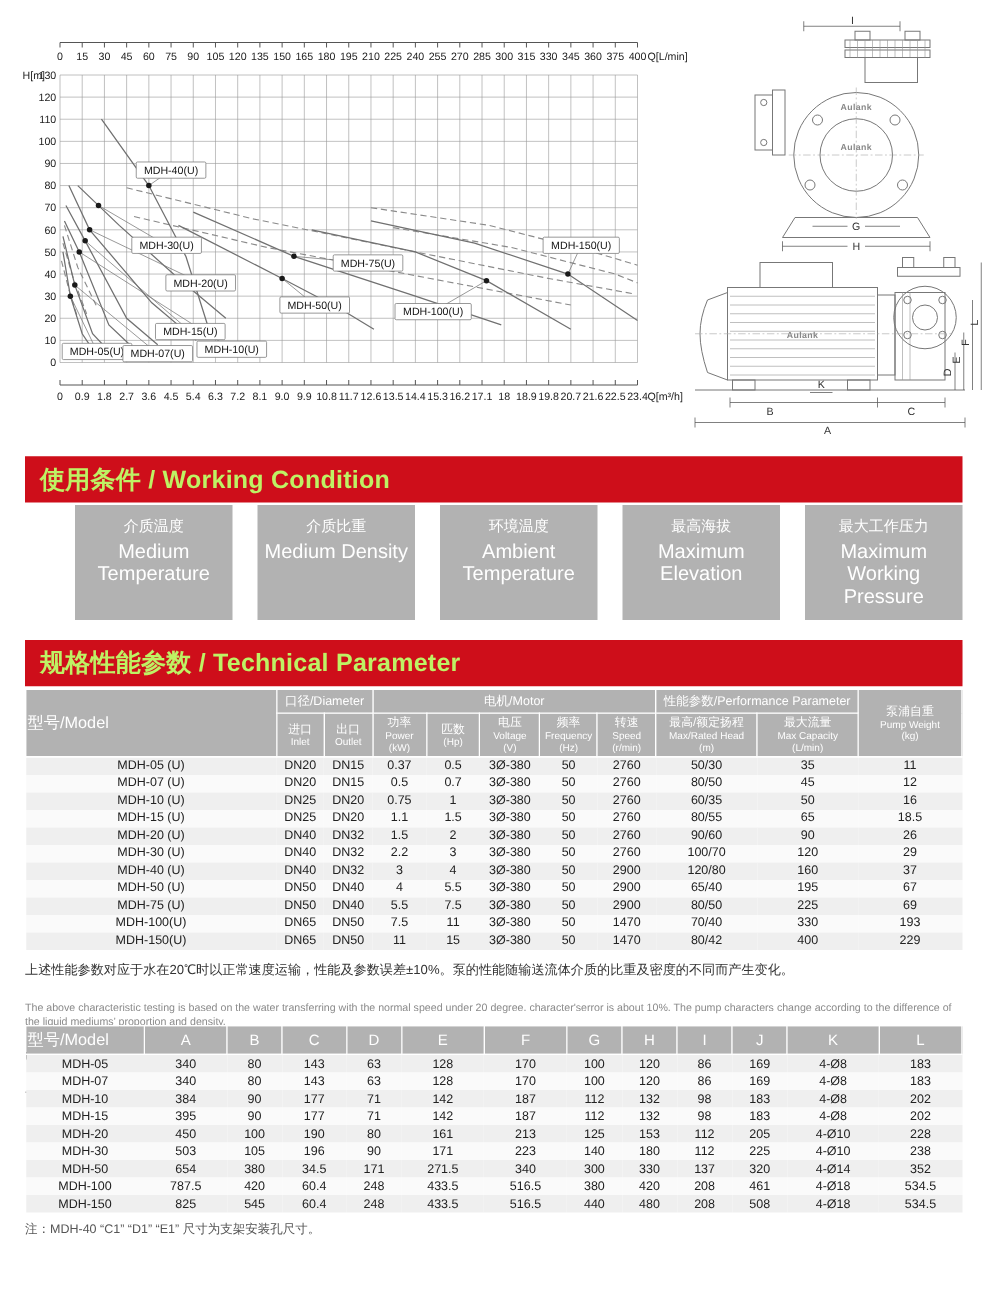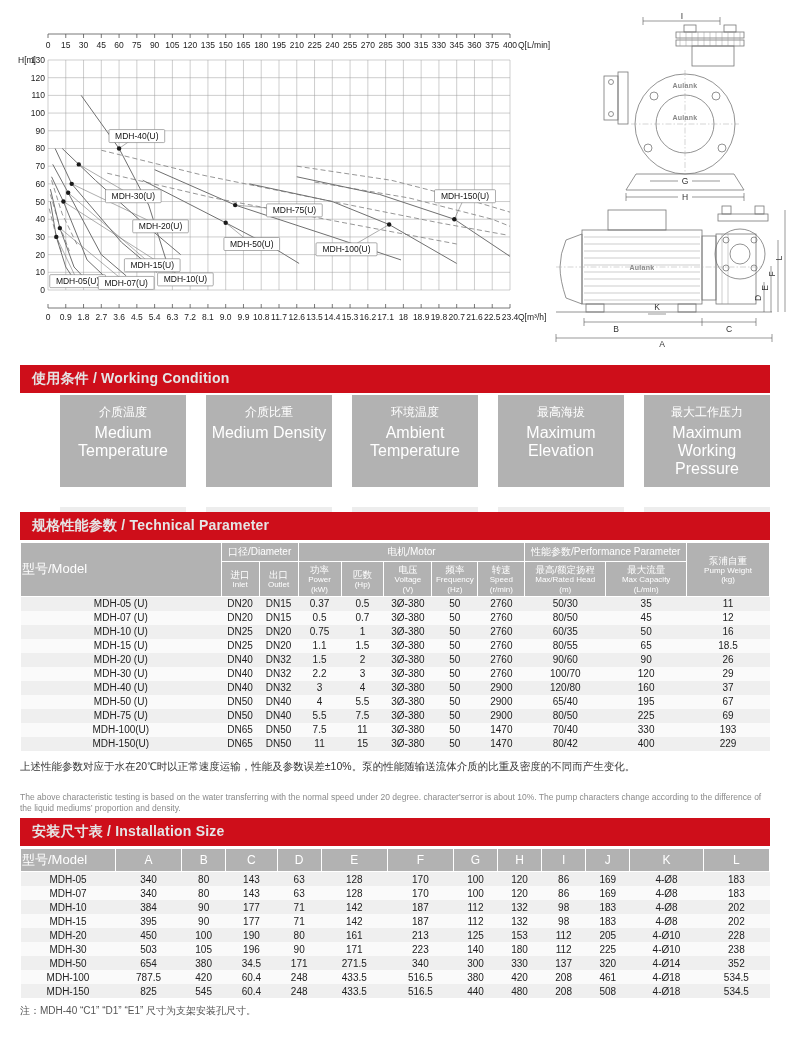--- a/index.html
+++ b/index.html
@@ -1,19 +1,19 @@
 <!DOCTYPE html>
 <html><head>
 <meta charset="utf-8">
 <style>
   html,body{margin:0;padding:0;}
   body{width:790px;height:1040px;position:relative;background:#fff;
        font-family:"Liberation Sans",sans-serif;color:#222;overflow:hidden;}
   .section{position:absolute;left:20px;width:750px;}
-  .redbar{background:#ce0e1a;color:#e5e5e5;font-size:14px;font-weight:bold;
+  .redbar{background:#ce0e1a;color:#bef264;font-size:20px;font-weight:bold;
           padding:5px 0 5px 12px;letter-spacing:.2px;}
   
   .wc-grid{display:grid;grid-template-columns:repeat(5,1fr);gap:20px;margin-top:2px;padding-left:40px;}
   .wc-head{background:#b2b2b2;color:#fff;text-align:center;padding:9px 2px;}
   .wc-zh{display:block;font-size:12px;}
   .wc-en{display:block;font-size:16px;margin-top:3px;}
   .wc-val{background:#ededed;text-align:center;font-size:11px;color:#333;padding:7px 0;}
   
   table.datatable{width:100%;border-collapse:collapse;margin-top:2px;}
   table.datatable th{background:#b2b2b2;color:#fff;font-weight:normal;border:1px solid #fff;padding:2px 1px;}
@@ -619,21 +619,20 @@
         </tr>
       </tbody>
   </table>
   <div class="note-zh">上述性能参数对应于水在20℃时以正常速度运输，性能及参数误差±10%。泵的性能随输送流体介质的比重及密度的不同而产生变化。</div>
   <div class="note-en">The above characteristic testing is based on the water transferring with the normal speed under 20 degree.  character'serror is about 10%. The pump characters change according to the difference of the liquid mediums’ proportion and density.</div>
   <div class="note-zh note-gap">U代表黄铜叶轮。</div>
   <div class="note-en">The letter “U” means brass impeller.</div>
 </div>
 
 <div class="section" style="top:818px">
-  <div class="redbar">安装尺寸表 / Installation Size</div>
   <table class="datatable">
     <colgroup>
         <col style="width:95px">
       </colgroup>
     <thead>
         <tr id="is-head">
           <th class="model-h">型号/Model</th>
           <th class="letter-h">A</th>
           <th class="letter-h">B</th>
           <th class="letter-h">C</th>

